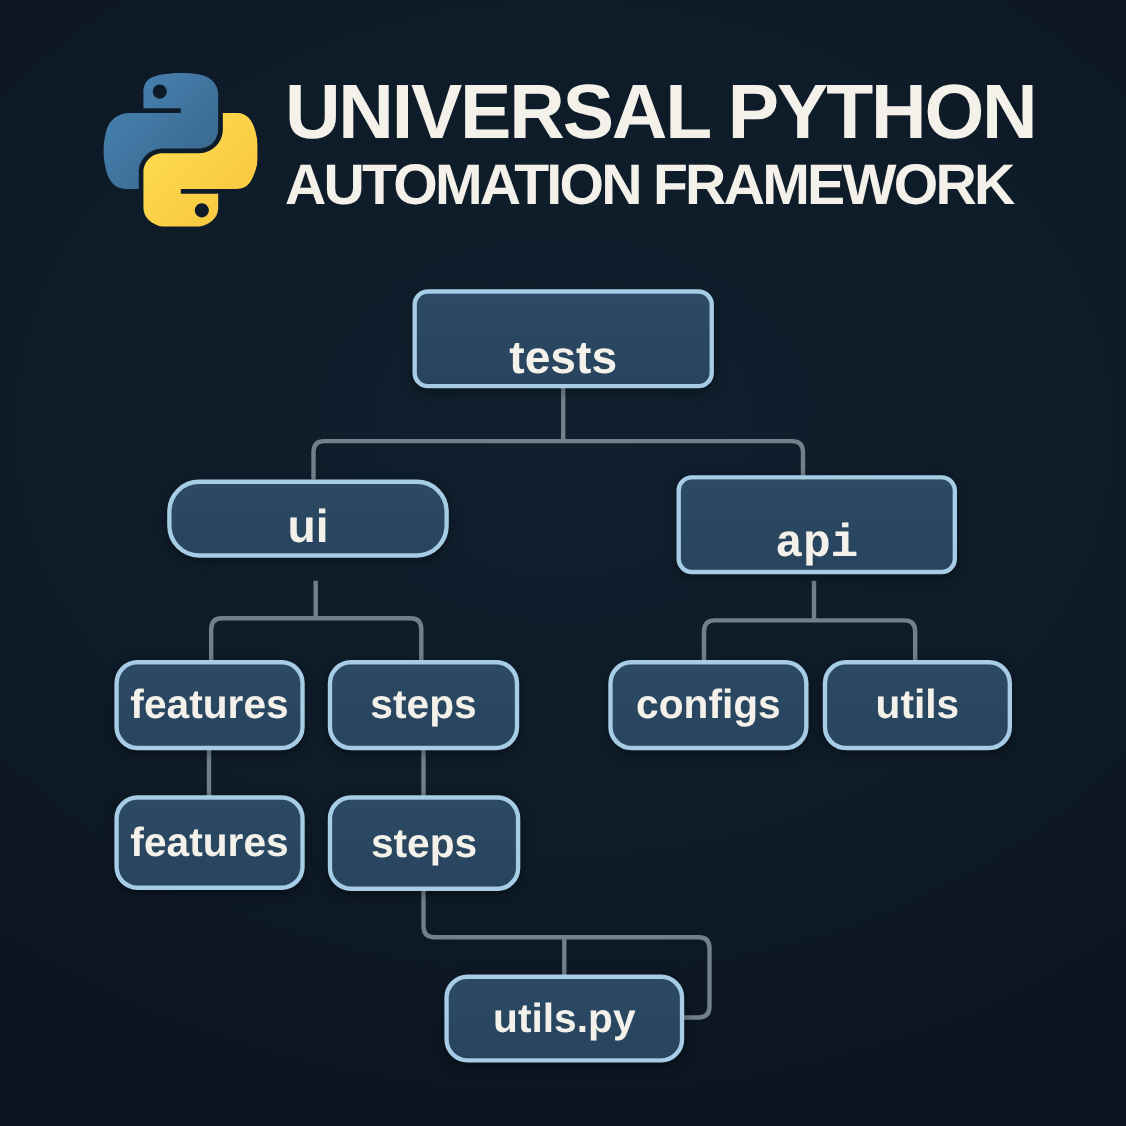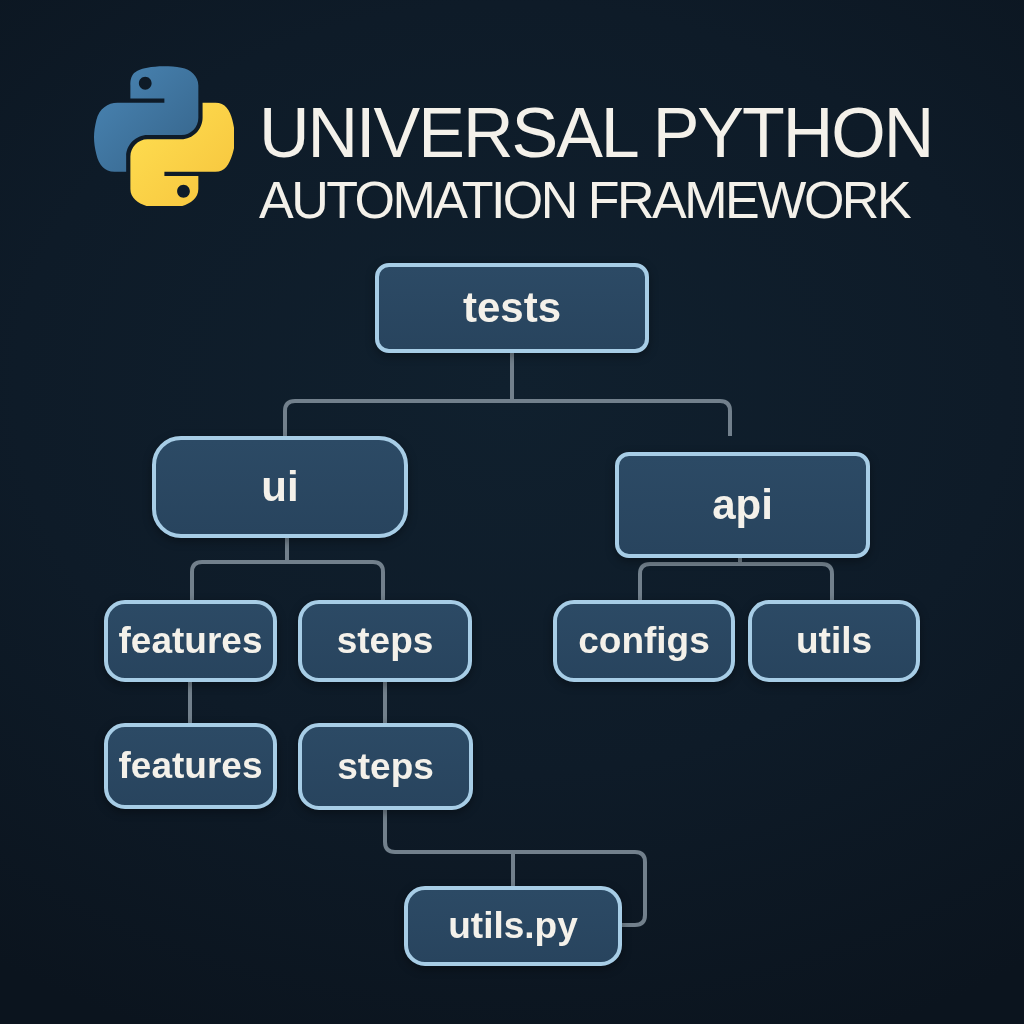--- a/index.html
+++ b/index.html
@@ -12,41 +12,41 @@
   }
   html,body{margin:0;padding:0;background:#000;}
   .stage{
     position:relative;
     width:1024px;height:1024px;
     overflow:hidden;
     background:radial-gradient(ellipse 900px 700px at 50% 38%, #10202e 0%, var(--background) 55%, #0b141e 100%);
     font-family:"Liberation Sans", sans-serif;
   }
   .logo{position:absolute;left:94px;top:66px;width:140px;height:140px;}
-  .title{position:absolute;left:259px;color:var(--text);font-weight:normal;white-space:nowrap;margin-top:32px;}
+  .title{position:absolute;left:259px;color:var(--text);font-weight:bold;white-space:nowrap;}
   .title-line1{top:63px;font-size:70px;line-height:1.1;letter-spacing:-2px;}
   .title-line2{top:140px;font-size:52px;line-height:1.1;letter-spacing:-2.5px;}
   .connectors{position:absolute;left:0;top:0;width:1024px;height:1024px;}
   .connectors path{stroke:var(--connector);stroke-width:4;fill:none;}
   .node{
     position:absolute;
     box-sizing:border-box;
     display:flex;align-items:center;justify-content:center;
     background:linear-gradient(180deg, var(--box-fill) 0%, var(--box-fill-dark) 100%);
     border:4px solid var(--box-border);
     border-radius:14px;
     color:var(--text);
     font-weight:bold;
     box-shadow:0 3px 10px rgba(0,0,0,0.35);
   }
-  .node--lg{font-size:42px;}
+  .node--lg{font-size:42px;align-items:flex-end;}
   .node--sm{font-size:37px;border-radius:21px;}
   #n-tests   {left:375px;top:263px;width:274px;height:90px;}
-  #n-ui      {left:152px;top:436px;width:256px;height:102px;border-radius:29px;}
-  #n-api     {left:615px;top:452px;width:255px;height:106px;}
+  #n-ui      {left:152px;top:436px;width:256px;height:71px;border-radius:29px;}
+  #n-api     {left:615px;top:432px;width:255px;height:90px;font-family:Liberation Mono, monospace;}
   #n-features{left:104px;top:600px;width:173px;height:82px;}
   #n-steps   {left:298px;top:600px;width:174px;height:82px;}
   #n-configs {left:553px;top:600px;width:182px;height:82px;}
   #n-utils   {left:748px;top:600px;width:172px;height:82px;}
   #n-features2{left:104px;top:723px;width:173px;height:86px;}
   #n-steps2  {left:298px;top:723px;width:175px;height:87px;}
   #n-runner  {left:404px;top:886px;width:218px;height:80px;}
 </style>
 </head>
 <body>

